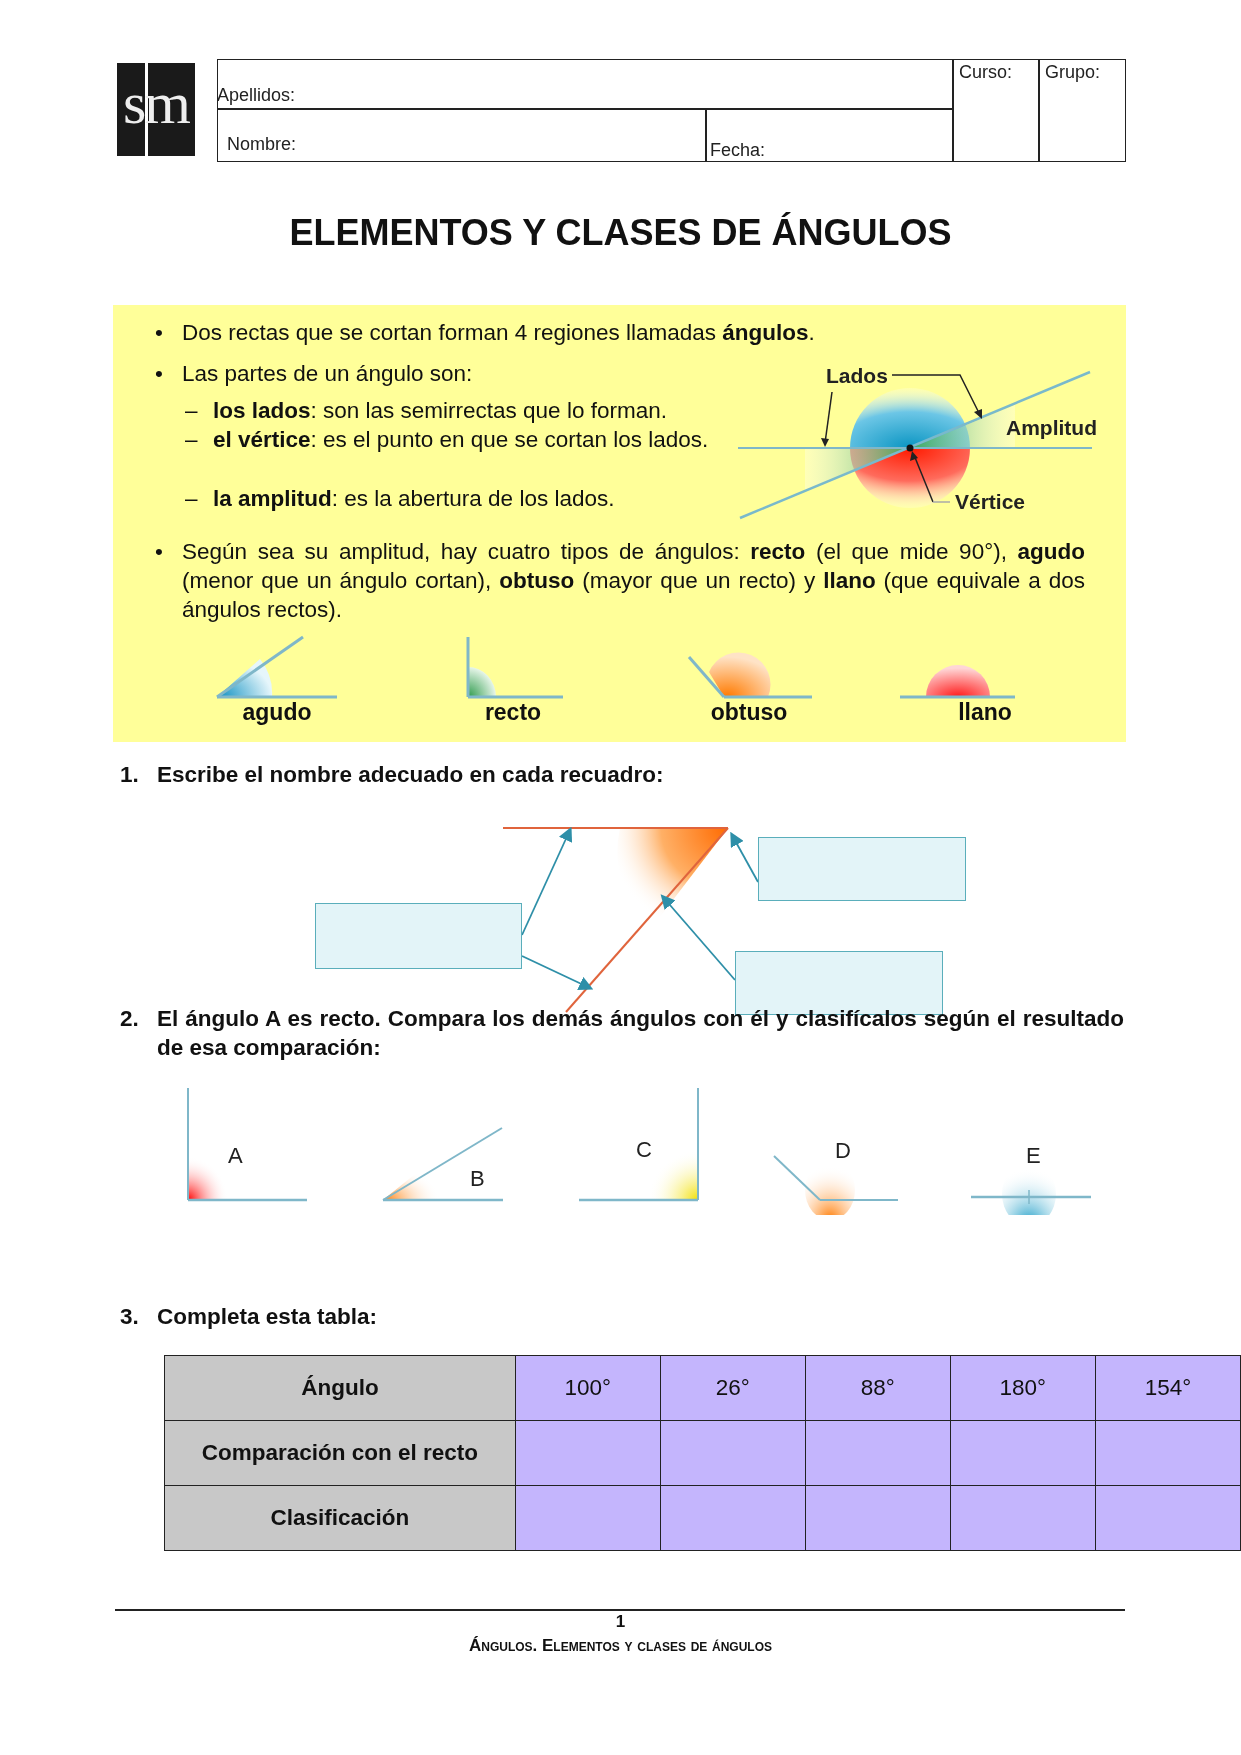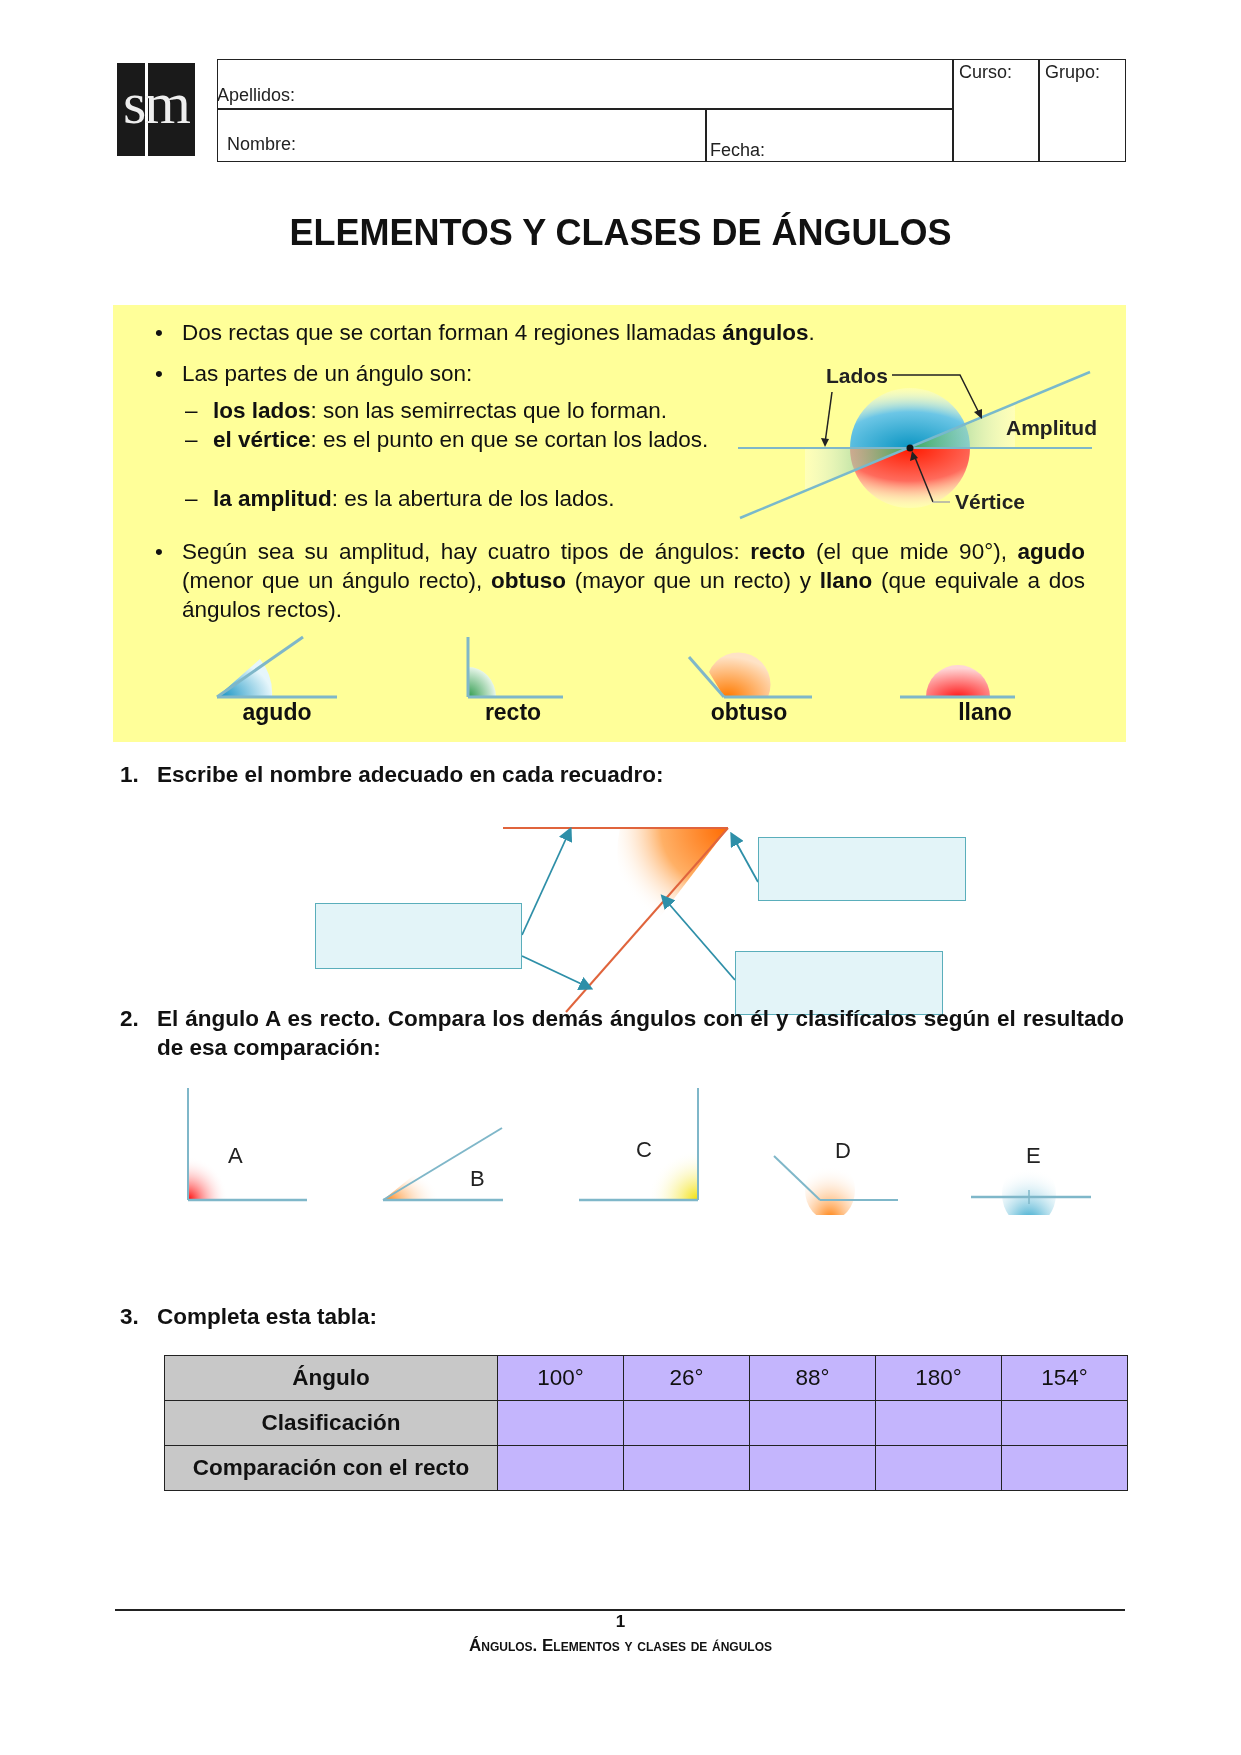--- a/index.html
+++ b/index.html
@@ -28,21 +28,21 @@
   .angle-label { font-size:23px; font-weight:bold; text-align:center; width:140px; }
 
   .q { font-size:22.5px; font-weight:bold; line-height:29px; }
   .qnum { position:absolute; left:0; }
 
   .ansbox { background:#e3f4f8; border:1.5px solid #5aaebb; box-sizing:border-box; }
 
   .letter { font-size:22px; color:#222; }
 
   table.t { position:absolute; left:164px; top:1355px; border-collapse:collapse; }
-  table.t td { border:1.5px solid #222; height:44px; font-size:22.5px; text-align:center; padding:0;margin-top:46px; }
+  table.t td { border:1.5px solid #222; height:44px; font-size:22.5px; text-align:center; padding:10px;margin-top:46px; }
   table.t td.h { background:#c8c8c8; font-weight:bold; width:332px; }
   table.t td.v { width:125px; background:#c4b5fd; }
 
   .footline { left:115px; top:1609px; width:1010px; height:1.5px; background:#222; }
   .pagenum { left:0; top:1612px; width:1241px; text-align:center; font-size:17px; font-weight:bold; }
   .foottext { left:0; top:1636px; width:1241px; text-align:center; font-size:17px; font-weight:bold; font-variant:small-caps; }
 </style>
 </head>
 <body>
 
@@ -126,21 +126,21 @@
   <polygon points="182,96 180,106 188,103" fill="#222"></polygon>
   <line x1="203" y1="147" x2="220" y2="147" stroke="#aaa" stroke-width="1.5"></line>
   <text x="96" y="28" font-family="Liberation Sans, sans-serif" font-size="21" font-weight="bold" fill="#222">Lados</text>
   <text x="276" y="80" font-family="Liberation Sans, sans-serif" font-size="21" font-weight="bold" fill="#222">Amplitud</text>
   <text x="225" y="154" font-family="Liberation Sans, sans-serif" font-size="21" font-weight="bold" fill="#222">Vértice</text>
 </svg>
 
 <div class="abs ytext justify" style="left:155px; top:537px; width:930px;">
   <span class="bullet">•</span>
   <div style="margin-left:27px; text-align:justify;">
-    <span>Según sea su amplitud, hay cuatro tipos de ángulos: </span><b>recto</b><span> (el que mide 90°), </span><b>agudo</b><span> (menor que un ángulo recto), </span><b>obtuso</b><span> (mayor que un recto) y </span><b>llano</b><span> (que equivale a dos ángulos rectos).</span>
+    <span>Según sea su amplitud, hay cuatro tipos de ángulos: </span><b>recto</b><span> (el que mide 90°), </span><b>agudo</b><span> (menor que un ángulo cortan), </span><b>obtuso</b><span> (mayor que un recto) y </span><b>llano</b><span> (que equivale a dos ángulos rectos).</span>
   </div>
 </div>
 
 <svg class="abs" style="left:200px; top:632px;" width="900" height="75">
   <defs>
     <radialGradient id="tBlue" cx="0" cy="1" r="1">
         <stop offset="0" stop-color="#0a8ec0"></stop>
         <stop offset="1" stop-color="#e6f6fb"></stop>
       </radialGradient>
     <radialGradient id="tGreen" cx="0" cy="1" r="1">
@@ -269,29 +269,29 @@
   <tbody>
       <tr>
     <td class="h">Ángulo</td>
     <td class="v">100°</td>
     <td class="v">26°</td>
     <td class="v">88°</td>
     <td class="v">180°</td>
     <td class="v">154°</td>
   </tr>
   <tr>
-    <td class="h">Clasificación</td>
+    <td class="h">Comparación con el recto</td>
     <td class="v"></td>
     <td class="v"></td>
     <td class="v"></td>
     <td class="v"></td>
     <td class="v"></td>
   </tr>
   <tr>
-    <td class="h">Comparación con el recto</td>
+    <td class="h">Clasificación</td>
     <td class="v"></td>
     <td class="v"></td>
     <td class="v"></td>
     <td class="v"></td>
     <td class="v"></td>
   </tr>
 </tbody>
   </table>
 
 <div class="abs footline"></div>

